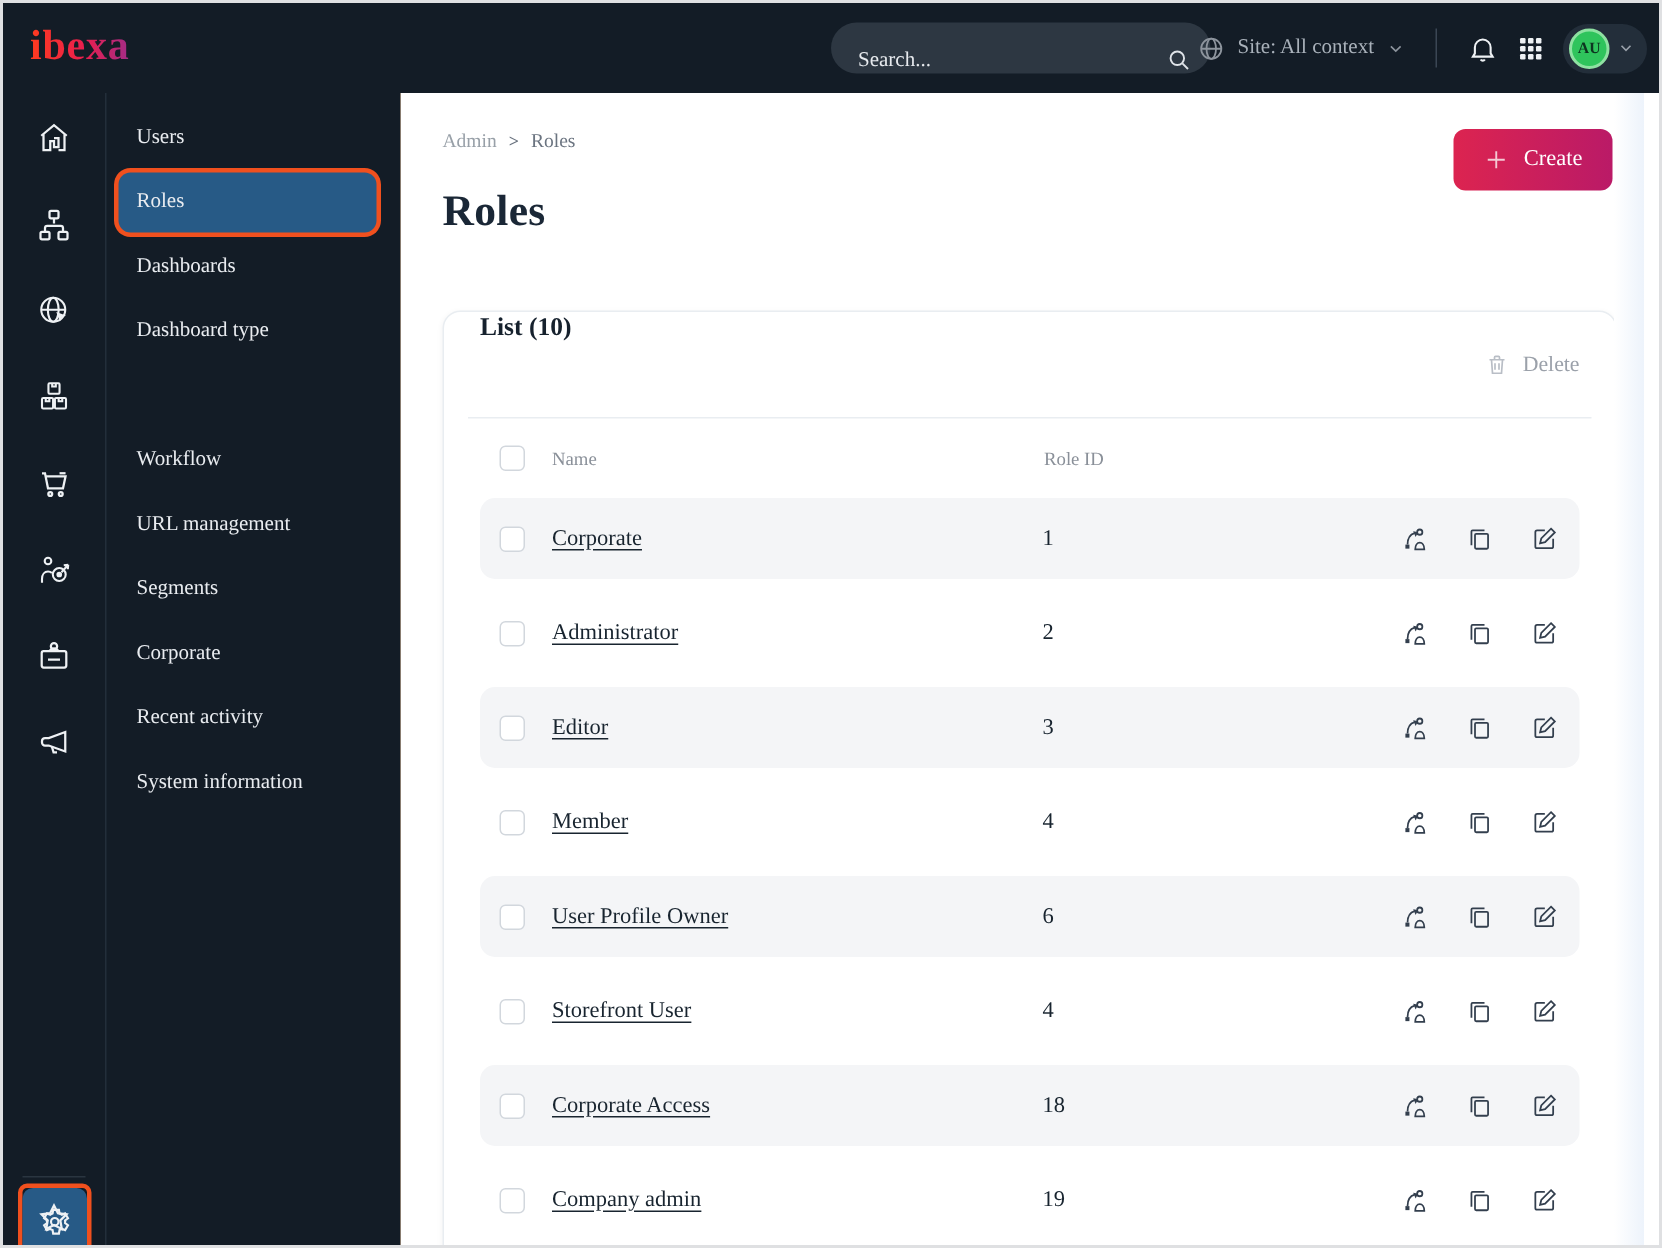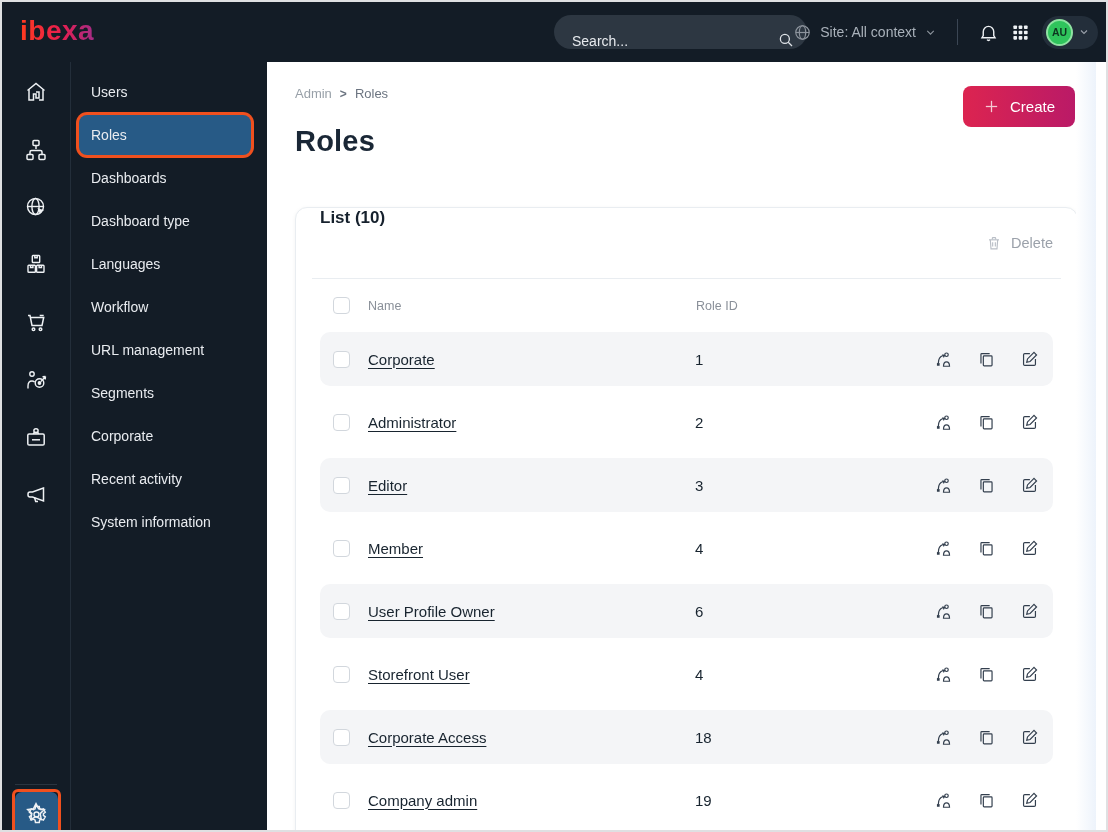--- a/index.html
+++ b/index.html
@@ -1,18 +1,18 @@
 <!DOCTYPE html>
 <html><head>
 <meta charset="utf-8">
 <style>
   * { margin:0; padding:0; box-sizing:border-box; }
   body { font-family:"Liberation Sans", sans-serif; background:#fff; }
   .frame { position:relative; width:1108px; height:832px; overflow:hidden;
-           border:2px solid #dfe0e2; background:#fdba74; }
+           border:2px solid #dfe0e2; background:#fdba74;font-family:Liberation Serif, serif; }
 
   
   .topbar { position:absolute; left:0; top:0; width:100%; height:60px; background:#131c26; z-index:30; }
   .logo { position:absolute; left:18px; top:13px; font-size:28px; font-weight:800; letter-spacing:.5px;
           background:linear-gradient(90deg,#ff3b1f 0%,#e81e4e 55%,#a42c86 100%);
           -webkit-background-clip:text; background-clip:text; color:transparent; }
   .search-pill { position:absolute; left:552px; top:13px; width:253px; height:34px; background:#2d3742;
           border-radius:17px; display:flex; align-items:flex-end; padding:17px 12px 0 18px; }
   .search-pill span { color:#e7eaee; font-size:14px; flex:1; }
   .tb-right { position:absolute; right:8px; top:0; height:60px; display:flex; align-items:center; gap:12px; }
@@ -187,21 +187,20 @@
     <svg class="rail-icon ic" style="top:738px" viewBox="0 0 24 24" fill="none" stroke="currentColor" stroke-width="1.5">
       <path d="M12 3.6l2.6 5.2 5.7.8-4.1 4 1 5.7-5.2-2.7-5.2 2.7 1-5.7-4.1-4 5.7-.8z"></path>
     </svg>
   </div>
 
   <div class="panel">
     <div class="menu-item" style="top:10px">Users</div>
     <div class="menu-item active" style="top:53px">Roles</div>
     <div class="menu-item" style="top:96px">Dashboards</div>
     <div class="menu-item" style="top:139px">Dashboard type</div>
-    <div class="menu-item" style="top:182px">Languages</div>
     <div class="menu-item" style="top:225px">Workflow</div>
     <div class="menu-item" style="top:268px">URL management</div>
     <div class="menu-item" style="top:311px">Segments</div>
     <div class="menu-item" style="top:354px">Corporate</div>
     <div class="menu-item" style="top:397px">Recent activity</div>
     <div class="menu-item" style="top:440px">System information</div>
   </div>
 
   <div class="main">
     <div class="breadcrumb">

